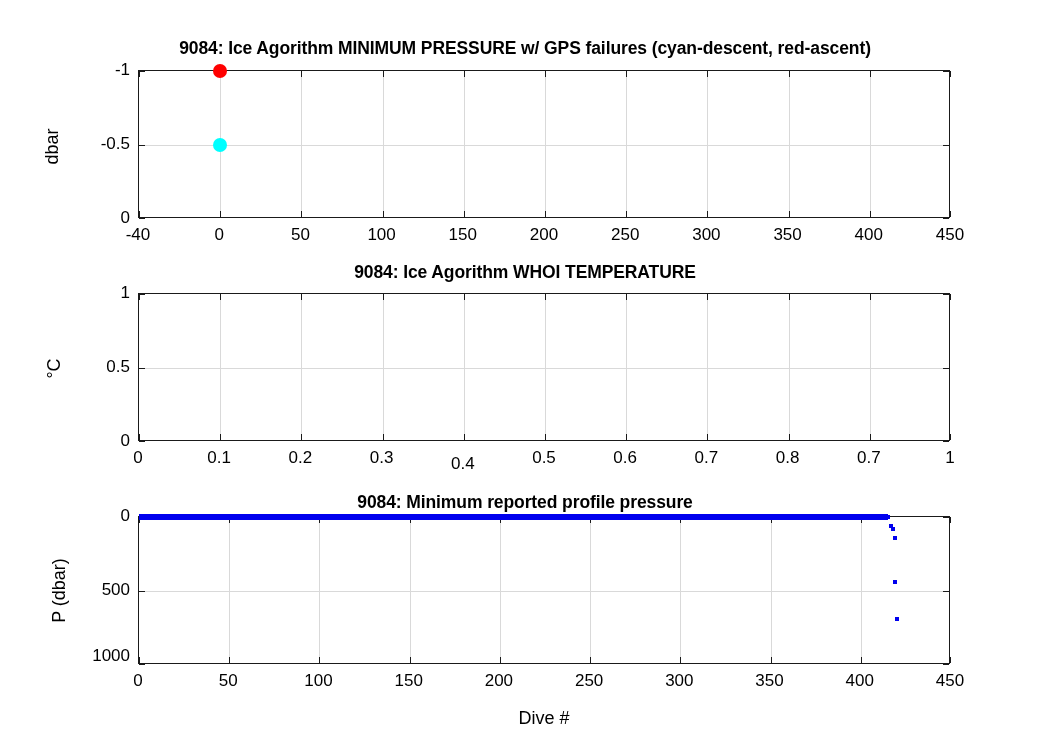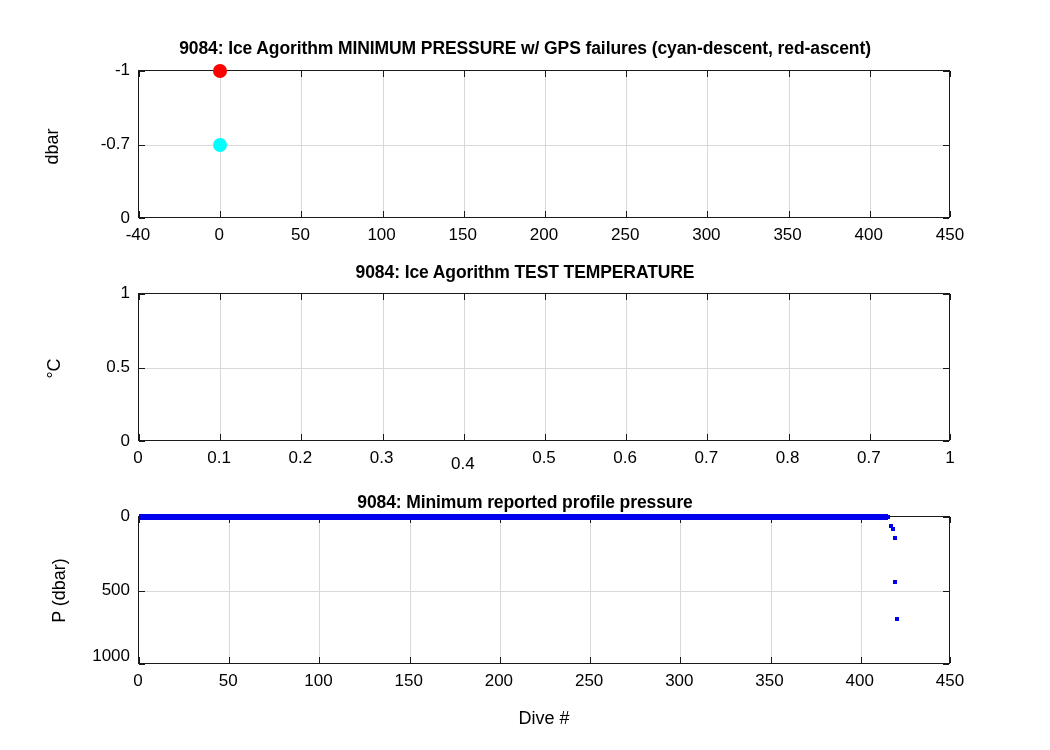--- a/index.html
+++ b/index.html
@@ -209,27 +209,27 @@
       <div class="xticklabel" style="left: 300.4px; top: 225px;">50</div>
       <div class="xticklabel" style="left: 381.6px; top: 225px;">100</div>
       <div class="xticklabel" style="left: 462.8px; top: 225px;">150</div>
       <div class="xticklabel" style="left: 544px; top: 225px;">200</div>
       <div class="xticklabel" style="left: 625.2px; top: 225px;">250</div>
       <div class="xticklabel" style="left: 706.4px; top: 225px;">300</div>
       <div class="xticklabel" style="left: 787.6px; top: 225px;">350</div>
       <div class="xticklabel" style="left: 868.8px; top: 225px;">400</div>
       <div class="xticklabel" style="left: 950px; top: 225px;">450</div>
       <div class="yticklabel" style="left: 52px; width: 78px; top: 70px;">-1</div>
-      <div class="yticklabel" style="left: 52px; width: 78px; top: 144px;">-0.7</div>
+      <div class="yticklabel" style="left: 52px; width: 78px; top: 144px;">-0.5</div>
       <div class="yticklabel" style="left: 52px; width: 78px; top: 218px;">0</div>
     </div>
 
   <div class="panel" style="left:0px; top:250px; width:1050px; height:230px;">
 
-    <div class="panel-title" style="top:12px;">9084: Ice Agorithm TEST TEMPERATURE</div>
+    <div class="panel-title" style="top:12px;">9084: Ice Agorithm WHOI TEMPERATURE</div>
 
     <div class="plotbox" id="box2" style="left:138px; top:43px; width:812px; height:148px;">
         <div class="tick-x top" style="left: 0px;"></div>
         <div class="tick-x bottom" style="left: 0px;"></div>
         <div class="gridline-v" style="left: 81.2px;"></div>
         <div class="tick-x top" style="left: 81.2px;"></div>
         <div class="tick-x bottom" style="left: 81.2px;"></div>
         <div class="gridline-v" style="left: 162.4px;"></div>
         <div class="tick-x top" style="left: 162.4px;"></div>
         <div class="tick-x bottom" style="left: 162.4px;"></div>

